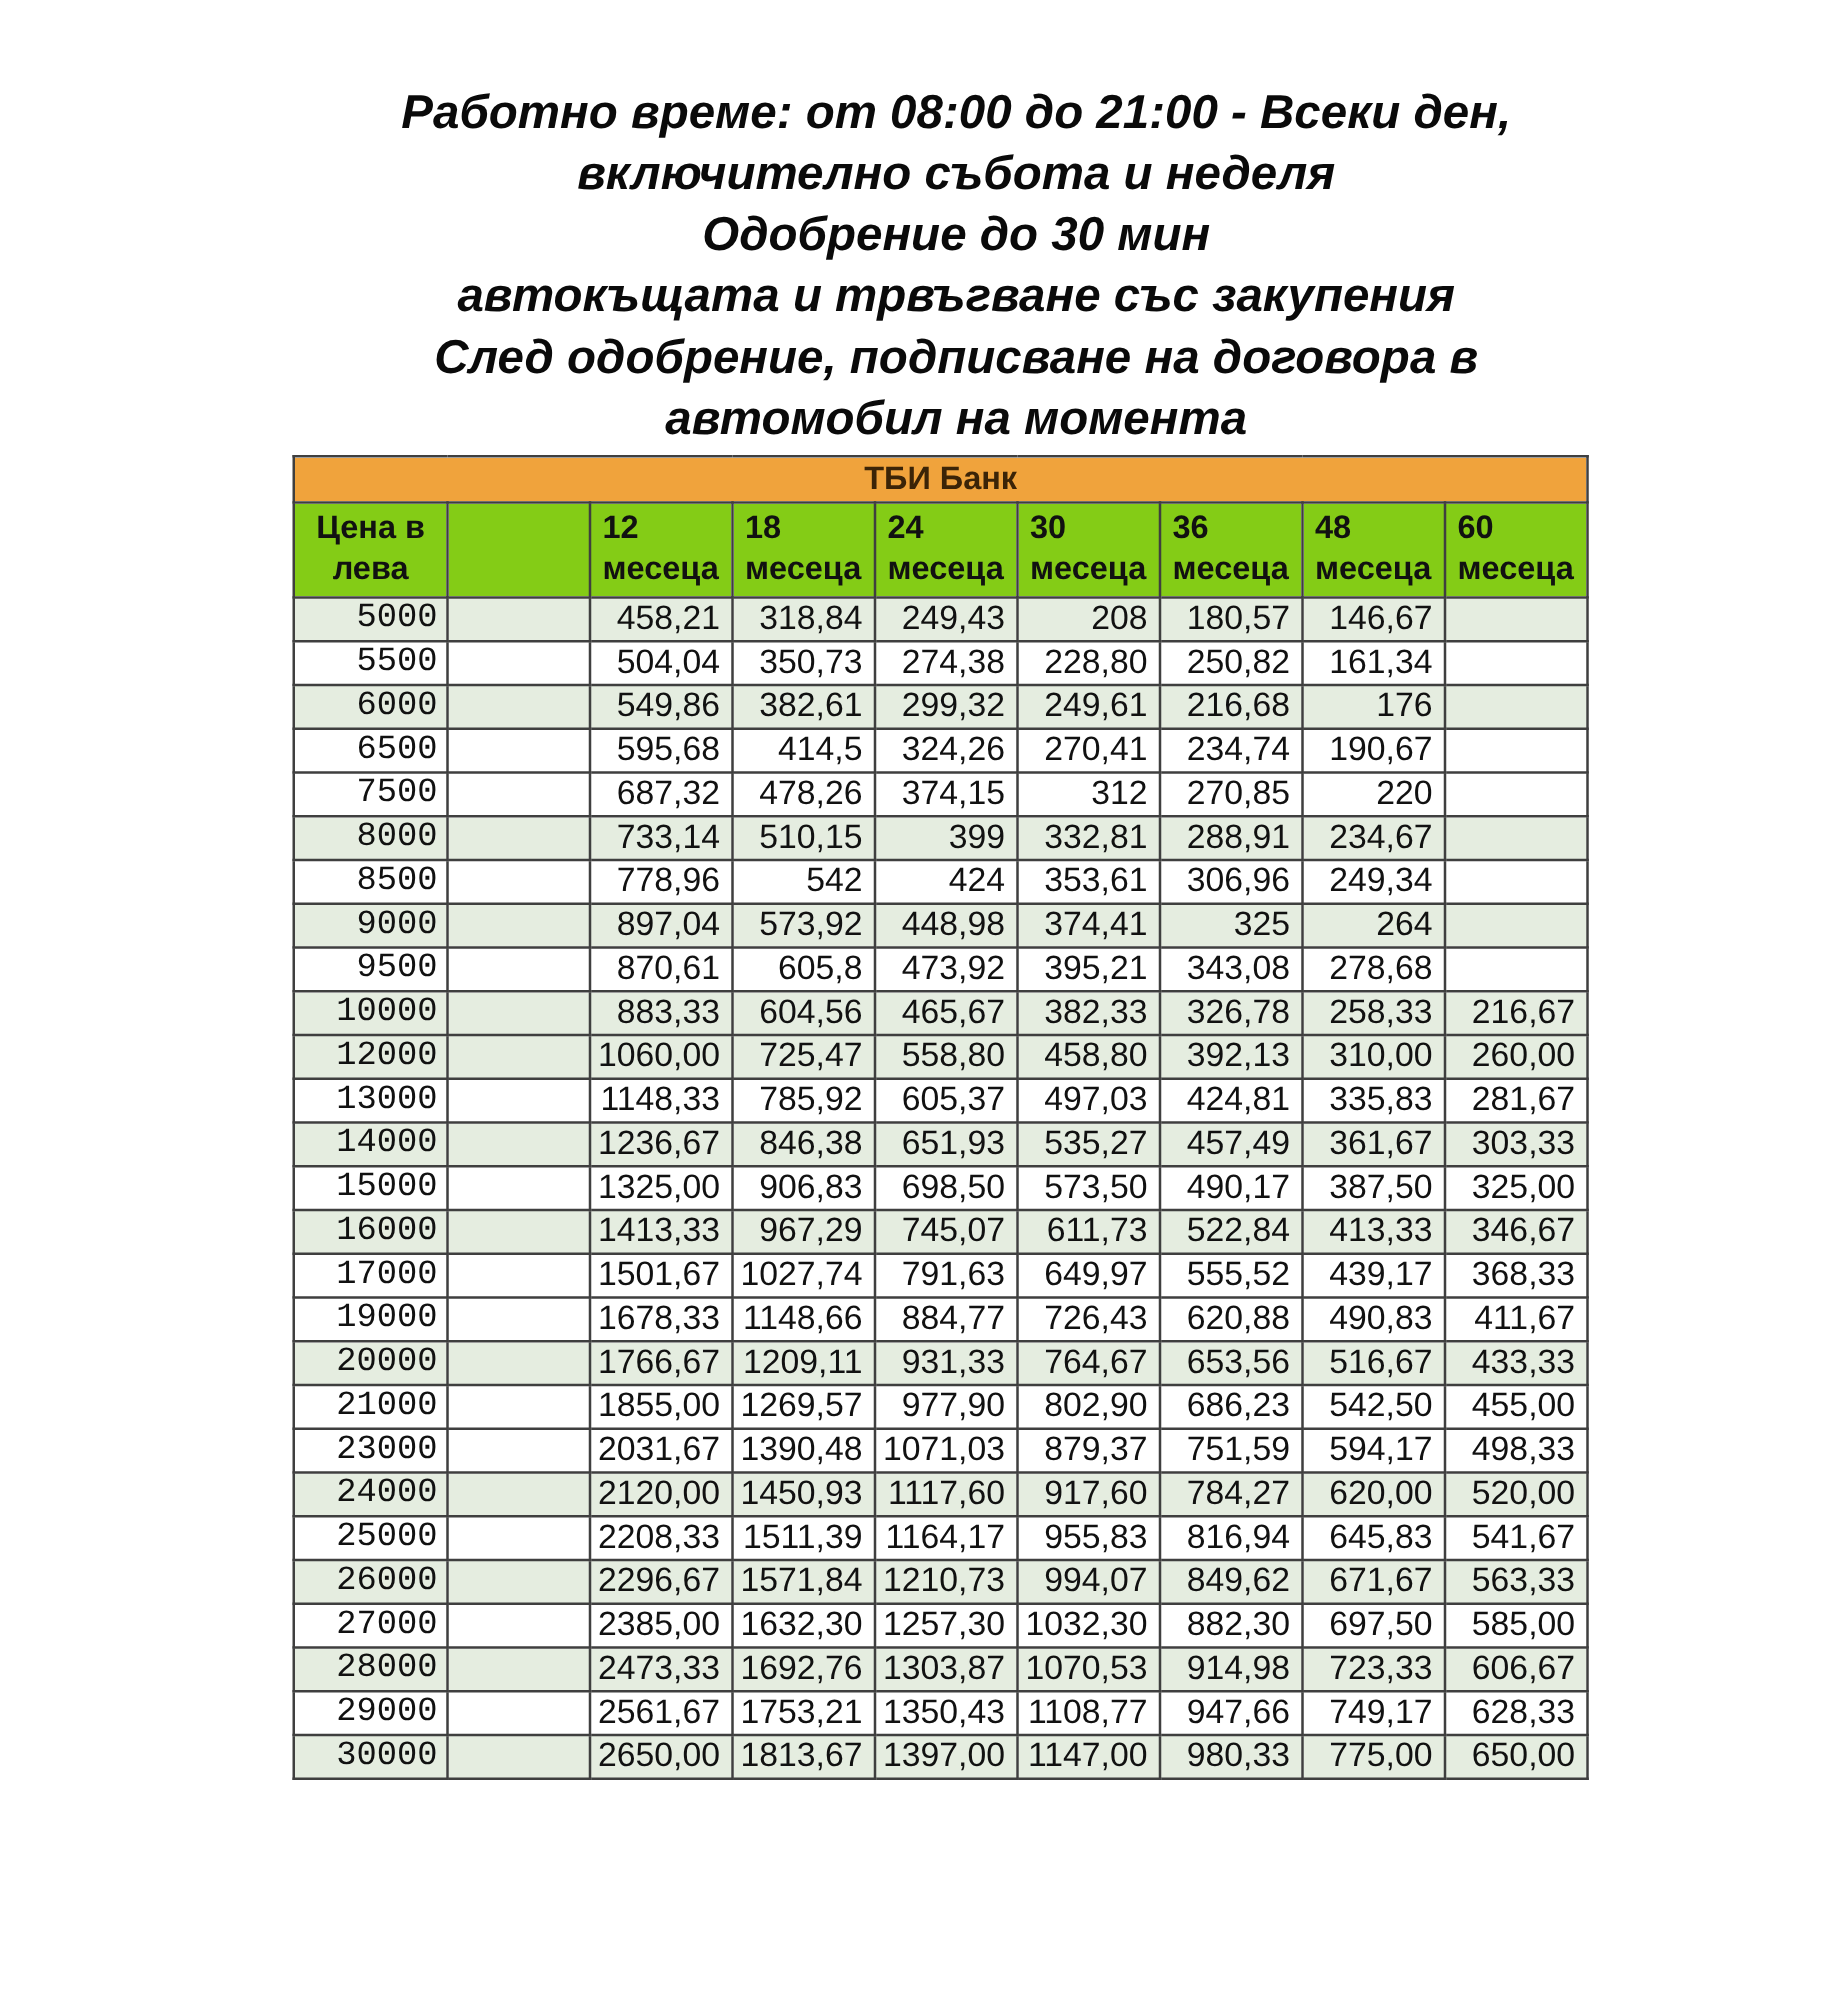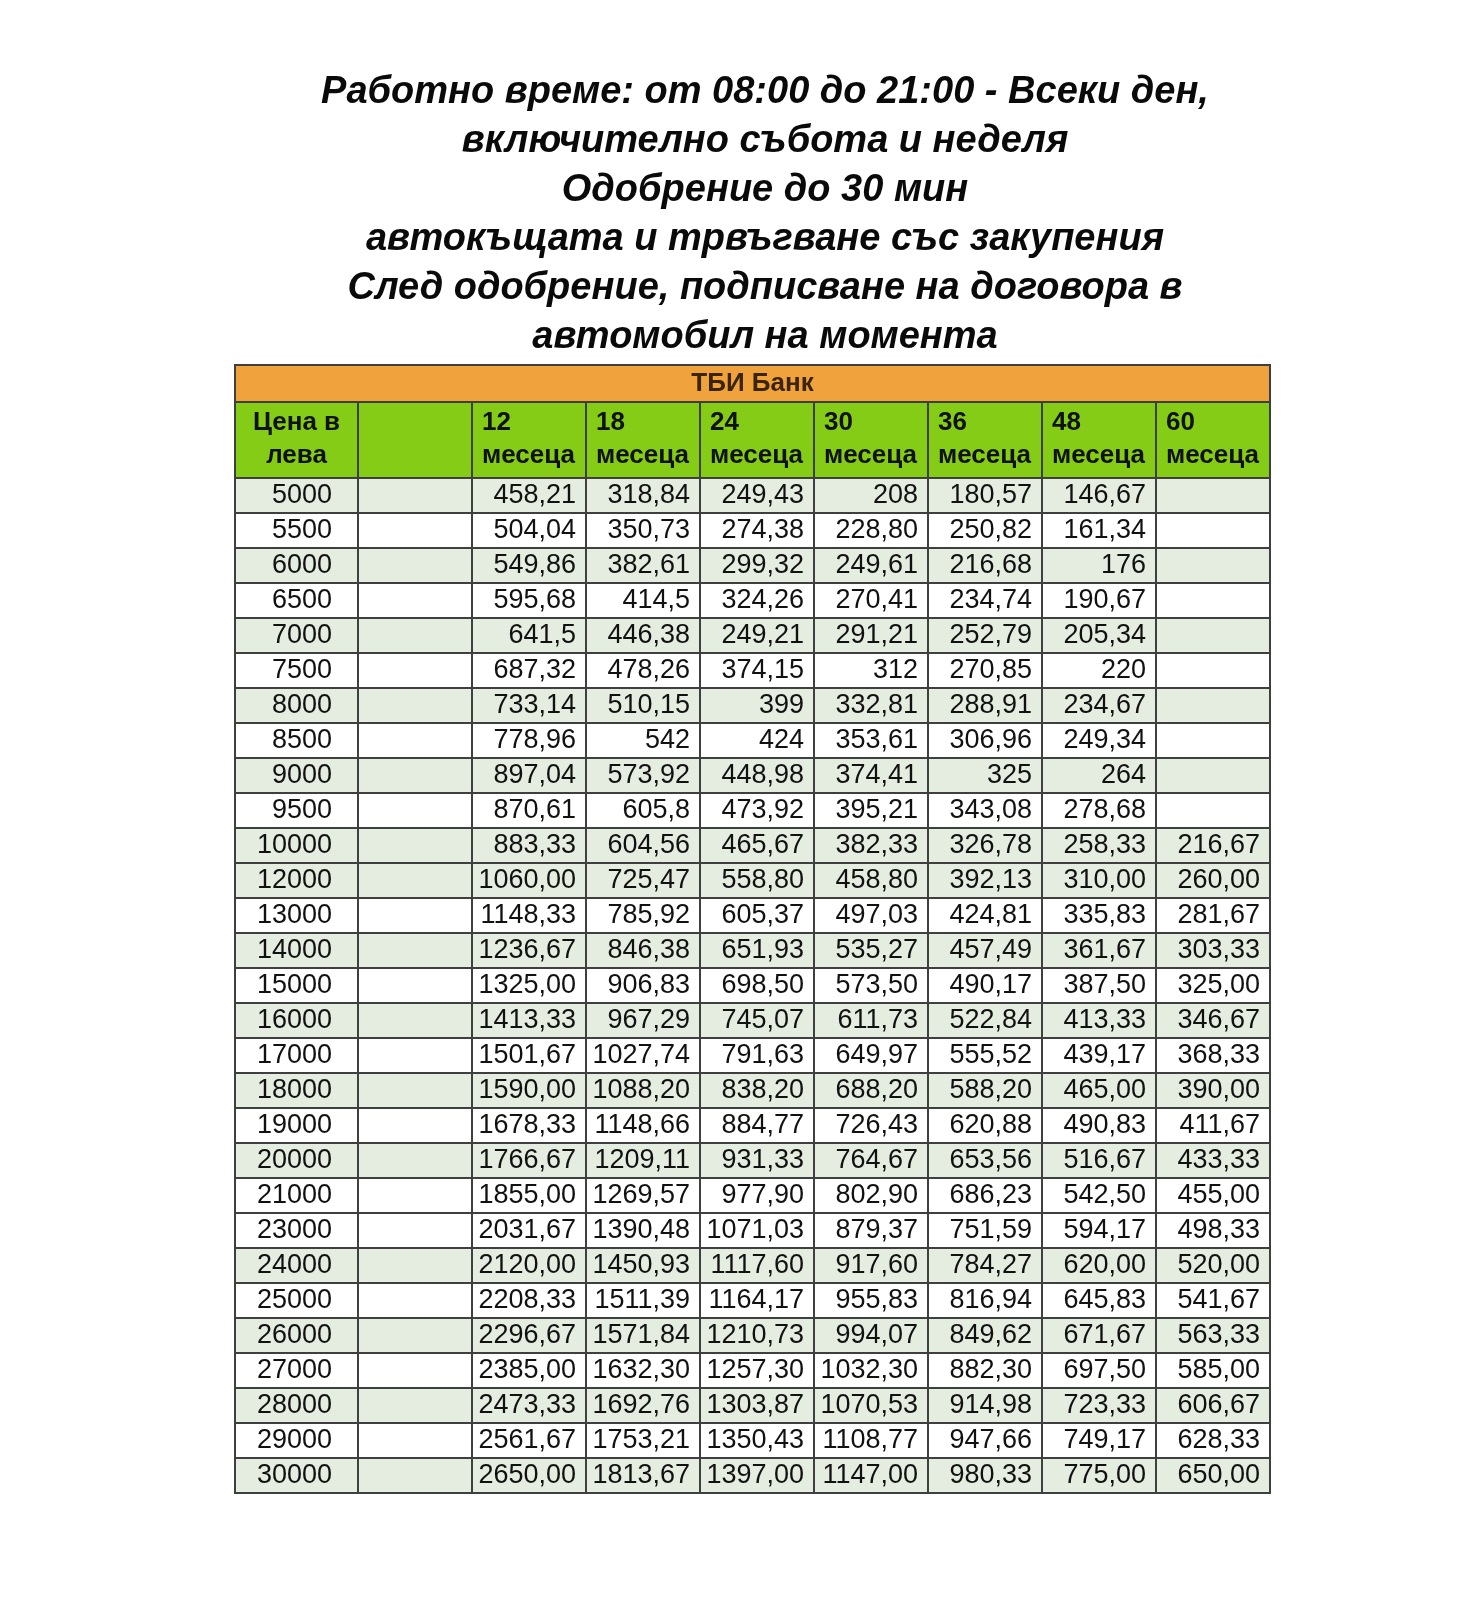--- a/index.html
+++ b/index.html
@@ -68,21 +68,22 @@
     font-size:27px;
     font-weight:400;
     text-align:right;
     padding:0 9px 2px 0;
     background:#ffffff;
   }
   tbody tr.stripe td{
     background:var(--stripe);
   }
   tbody td.price{
-    padding-right:25px;
+    padding-right:7px;
+    font-family:Liberation Mono, monospace;
   }
 </style>
 </head>
 <body>
 
 <div class="title">
   <div>Работно време: от 08:00 до 21:00 - Всеки ден,</div>
   <div>включително събота и неделя</div>
   <div>Одобрение до 30 мин</div>
   <div>автокъщата и трвъгване със закупения</div>
@@ -182,31 +183,20 @@
         <td class="price">6500</td>
         <td></td>
         <td>595,68</td>
         <td>414,5</td>
         <td>324,26</td>
         <td>270,41</td>
         <td>234,74</td>
         <td>190,67</td>
         <td></td>
       </tr>
-      <tr class="stripe">
-        <td class="price">7000</td>
-        <td></td>
-        <td>641,5</td>
-        <td>446,38</td>
-        <td>249,21</td>
-        <td>291,21</td>
-        <td>252,79</td>
-        <td>205,34</td>
-        <td></td>
-      </tr>
       <tr>
         <td class="price">7500</td>
         <td></td>
         <td>687,32</td>
         <td>478,26</td>
         <td>374,15</td>
         <td>312</td>
         <td>270,85</td>
         <td>220</td>
         <td></td>
@@ -325,31 +315,20 @@
         <td class="price">17000</td>
         <td></td>
         <td>1501,67</td>
         <td>1027,74</td>
         <td>791,63</td>
         <td>649,97</td>
         <td>555,52</td>
         <td>439,17</td>
         <td>368,33</td>
       </tr>
-      <tr class="stripe">
-        <td class="price">18000</td>
-        <td></td>
-        <td>1590,00</td>
-        <td>1088,20</td>
-        <td>838,20</td>
-        <td>688,20</td>
-        <td>588,20</td>
-        <td>465,00</td>
-        <td>390,00</td>
-      </tr>
       <tr>
         <td class="price">19000</td>
         <td></td>
         <td>1678,33</td>
         <td>1148,66</td>
         <td>884,77</td>
         <td>726,43</td>
         <td>620,88</td>
         <td>490,83</td>
         <td>411,67</td>

